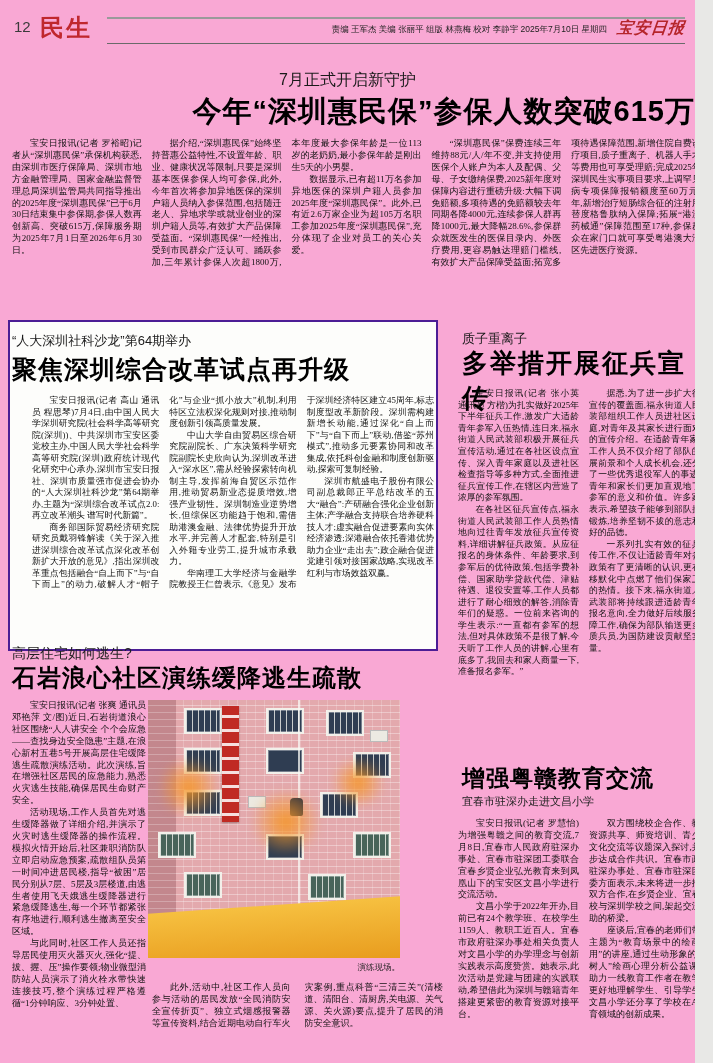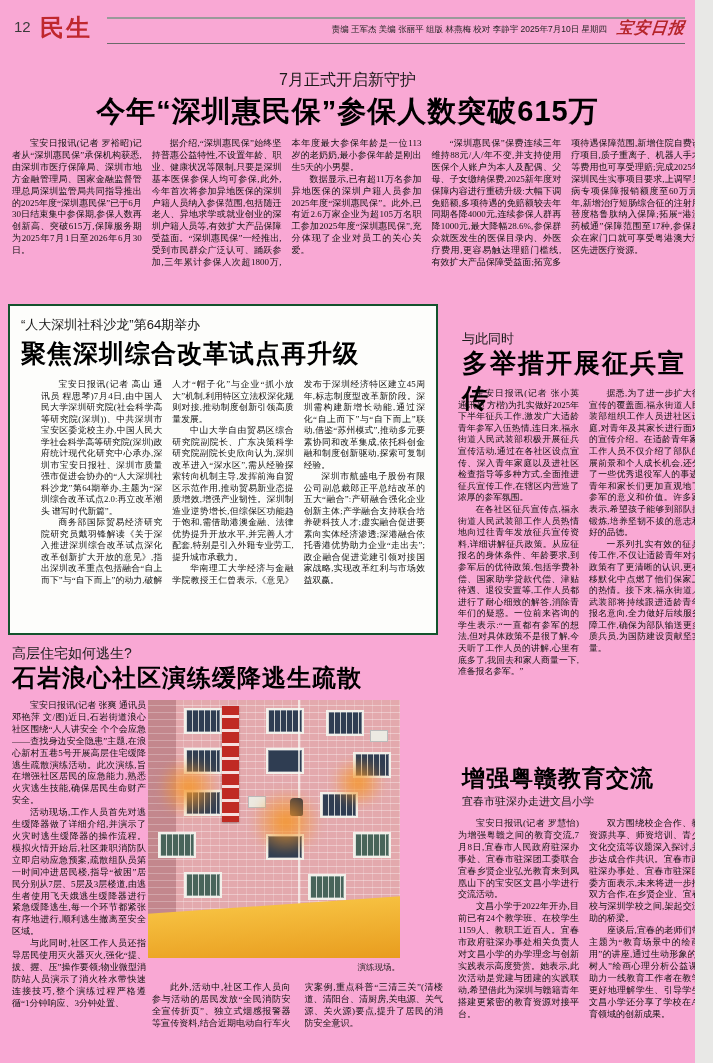--- a/index.html
+++ b/index.html
@@ -13,28 +13,28 @@
   .rule-a{position:absolute;left:95px;right:0;top:7px;height:2px;background:#9a9a9a;}
   .rule-b{position:absolute;left:95px;right:0;top:33px;height:1px;background:#6a6a6a;}
   .mast-info{position:absolute;right:78px;top:14px;font-size:8.5px;color:#222;white-space:nowrap;
              font-family:"Liberation Sans",sans-serif;}
   .mast-date{}
   .paper-logo{position:absolute;right:0;top:8px;font-size:16px;font-weight:700;color:#b5252b;
               font-family:"Liberation Serif",serif;font-style:italic;letter-spacing:1px;transform:skewX(-6deg);}
   
   .lead-kicker{position:absolute;left:0;right:0;top:70px;text-align:center;font-size:16px;color:#1a1a1a;
                font-family:"Liberation Sans",sans-serif;}
-  .lead-headline{position:absolute;left:0;right:0;top:92px;text-align:center;font-size:29px;font-weight:800;
+  .lead-headline{position:absolute;left:0;right:0;top:92px;text-align:right;font-size:29px;font-weight:800;
                  color:#000;font-family:"Liberation Sans",sans-serif;letter-spacing:1px;}
   .body-txt{font-size:9px;line-height:11.9px;text-align:justify;}
   .body-txt p{margin:0;text-indent:2em;}
   .lead-body{position:absolute;left:12px;top:138px;width:689px;height:152px;column-count:5;column-gap:10px;overflow:hidden;}
   
-  .salon-box{position:absolute;left:8px;top:304px;width:430px;height:331px;border:2px solid #14532d;
-             box-sizing:border-box;padding:8px 11px;background:#fdfdfb;}
+  .salon-box{position:absolute;left:8px;top:320px;width:430px;height:331px;border:2px solid #4c1d95;
+             box-sizing:border-box;padding:8px 2px;background:#fdfdfb;}
   .salon-kicker{font-size:13px;color:#1a1a1a;font-family:"Liberation Sans",sans-serif;margin:2px 0 3px;}
   .salon-headline{font-size:25px;font-weight:800;color:#000;font-family:"Liberation Sans",sans-serif;
                   letter-spacing:1px;margin:0 0 9px;}
   .salon-body{column-count:3;column-gap:10px;height:238px;overflow:hidden;font-size:8.8px;line-height:11.5px;margin-left:20px;}
   
   .drill-kicker{position:absolute;left:12px;top:645px;font-size:14px;color:#222;font-family:"Liberation Sans",sans-serif;}
   .drill-headline{position:absolute;left:12px;top:662px;font-size:24px;font-weight:800;color:#000;
                   font-family:"Liberation Sans",sans-serif;letter-spacing:1px;}
   .drill-col1{position:absolute;left:12px;top:700px;width:134px;height:356px;overflow:hidden;}
   .drill-below{position:absolute;left:152px;top:982px;width:291px;height:76px;column-count:2;column-gap:14px;overflow:hidden;}
@@ -169,21 +169,21 @@
     <div class="smoke" style="left:6px;top:60px;width:70px;height:55px;"></div>
     <div class="smoke" style="left:98px;top:92px;width:80px;height:60px;"></div>
     <div class="smoke" style="left:180px;top:60px;width:60px;height:45px;"></div>
     <div class="cushion"></div>
   </div>
   <div class="photo-caption">演练现场。</div>
   <div class="drill-below body-txt">
     <p>此外,活动中,社区工作人员向参与活动的居民发放“全民消防安全宣传折页”、独立式烟感报警器等宣传资料,结合近期电动自行车火灾案例,重点科普“三清三关”(清楼道、清阳台、清厨房,关电源、关气源、关火源)要点,提升了居民的消防安全意识。</p>
   </div>
 
-  <div class="recruit-kicker">与此同时</div>
+  <div class="recruit-kicker">质子重离子</div>
   <div class="recruit-headline">多举措开展征兵宣传</div>
   <div class="recruit-body body-txt">
     <p>宝安日报讯(记者 张小英 通讯员 方楷)为扎实做好2025年下半年征兵工作,激发广大适龄青年参军入伍热情,连日来,福永街道人民武装部积极开展征兵宣传活动,通过在各社区设点宣传、深入青年家庭以及进社区检查指导等多种方式,全面推进征兵宣传工作,在辖区内营造了浓厚的参军氛围。</p>
     <p>在各社区征兵宣传点,福永街道人民武装部工作人员热情地向过往青年发放征兵宣传资料,详细讲解征兵政策。从应征报名的身体条件、年龄要求,到参军后的优待政策,包括学费补偿、国家助学贷款代偿、津贴待遇、退役安置等,工作人员都进行了耐心细致的解答,消除青年们的疑惑。一位前来咨询的学生表示:“一直都有参军的想法,但对具体政策不是很了解,今天听了工作人员的讲解,心里有底多了,我回去和家人商量一下,准备报名参军。”</p>
     <p>据悉,为了进一步扩大征兵宣传的覆盖面,福永街道人民武装部组织工作人员进社区进家庭,对青年及其家长进行面对面的宣传介绍。在适龄青年家中,工作人员不仅介绍了部队的发展前景和个人成长机会,还分享了一些优秀退役军人的事迹,让青年和家长们更加直观地了解参军的意义和价值。许多家长表示,希望孩子能够到部队接受锻炼,培养坚韧不拔的意志和良好的品德。</p>
     <p>一系列扎实有效的征兵宣传工作,不仅让适龄青年对参军政策有了更清晰的认识,更在潜移默化中点燃了他们保家卫国的热情。接下来,福永街道人民武装部将持续跟进适龄青年的报名意向,全力做好后续服务保障工作,确保为部队输送更多优质兵员,为国防建设贡献坚实力量。</p>
   </div>
 
   <div class="edu-headline">增强粤赣教育交流</div>
   <div class="edu-subtitle">宜春市驻深办走进文昌小学</div>

